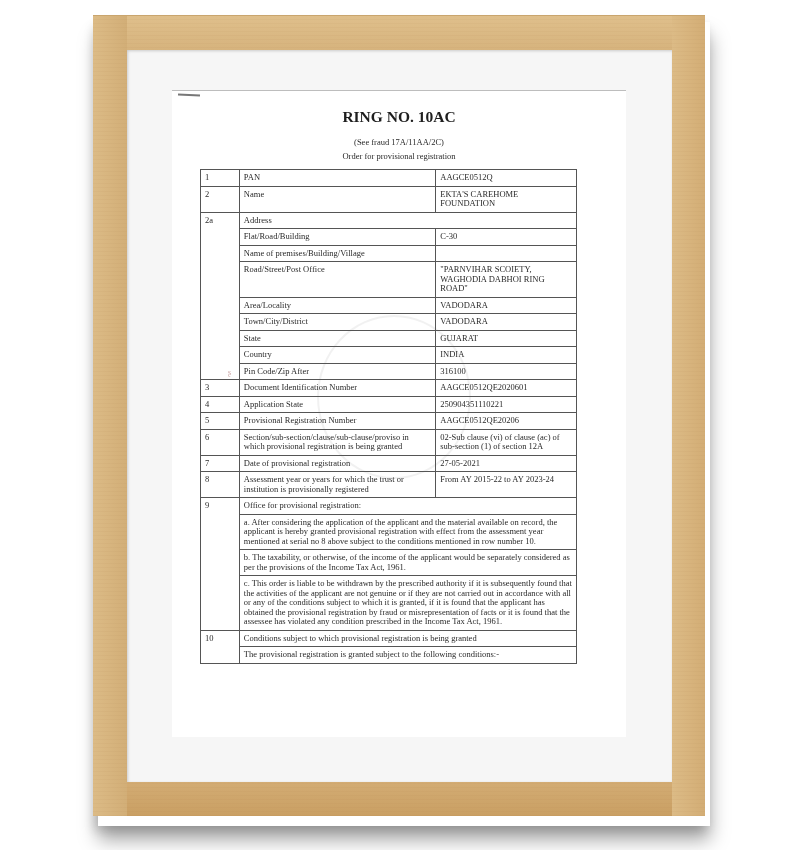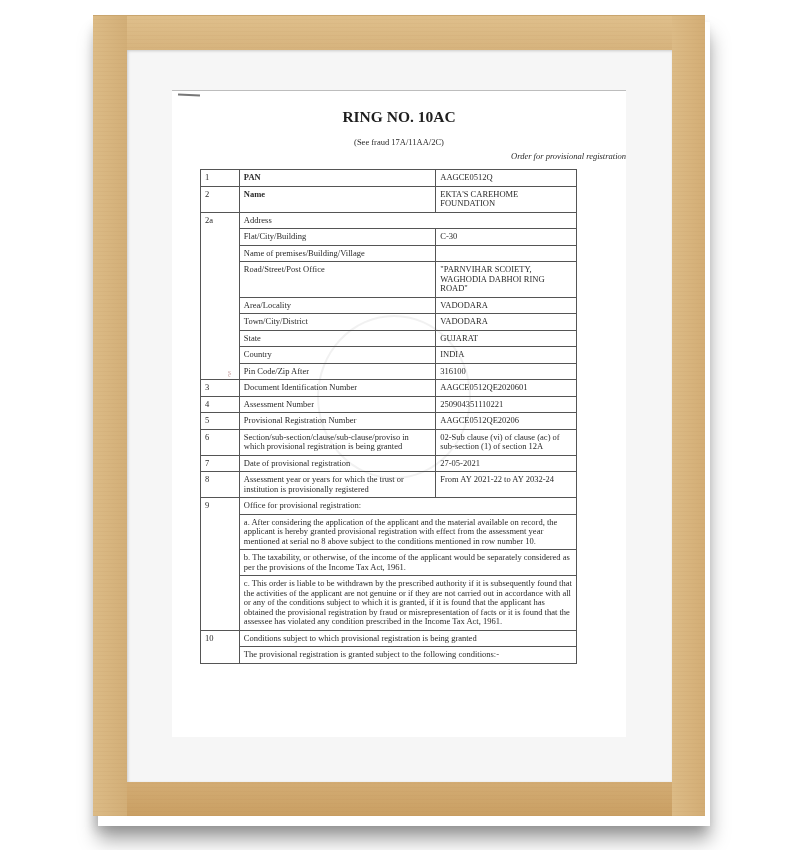--- a/index.html
+++ b/index.html
@@ -46,38 +46,38 @@
     position:absolute; left:0; top:0; width:454px; height:1px; background:#bdbdbd;
   }
   .title {
     position:absolute; left:0; right:0; top:18px; text-align:center;
     font-weight:bold; font-size:15.5px; color:#1e1e1e;
   }
   .subtitle {
     position:absolute; left:0; right:0; top:47px; text-align:center; font-size:8.5px;
   }
   .subtitle2 {
-    position:absolute; left:0; right:0; top:61px; text-align:right; font-size:8.5px;font-style:italic;
+    position:absolute; left:0; right:0; top:61px; text-align:center; font-size:8.5px;
   }
   .stamp {
     position:absolute; left:145px; top:225px; width:150px; height:160px; border-radius:50%;
     border:2px solid rgba(180,180,180,0.18);
   }
   .tick-mark {
     position:absolute; left:56px; top:278px; font-size:8px; color:#c9a0a0;
   }
   table.form {
     position:absolute; left:28px; top:79px; width:377px;
     border-collapse:collapse; font-size:8.5px; line-height:9.5px;
   }
   table.form td {
     border:1px solid #555; padding:3px 4px; vertical-align:top;
   }
   td.c1 { width:30px; }
-  td.c2 { width:188px;font-weight:bold; }
+  td.c2 { width:188px; }
   td.c3 { width:132px; }
   .val { font-size:8.5px; }
 </style>
 </head>
 <body>
 
 <div class="shadow"></div>
 <div class="frame">
   <div class="frame-top"></div>
   <div class="frame-bottom"></div>
@@ -107,21 +107,21 @@
     <tr>
       <td class="c1">2</td>
       <td class="c2">Name</td>
       <td class="c3 val">EKTA'S CAREHOME FOUNDATION</td>
     </tr>
     <tr>
       <td class="c1" rowspan="9">2a</td>
       <td colspan="2">Address</td>
     </tr>
     <tr>
-      <td>Flat/City/Building</td>
+      <td>Flat/Road/Building</td>
       <td>C-30</td>
     </tr>
     <tr>
       <td>Name of premises/Building/Village</td>
       <td></td>
     </tr>
     <tr>
       <td>Road/Street/Post Office</td>
       <td>"PARNVIHAR SCOIETY, WAGHODIA DABHOI RING ROAD"</td>
     </tr>
@@ -146,42 +146,42 @@
       <td>316100</td>
     </tr>
 
     <tr>
       <td>3</td>
       <td>Document Identification Number</td>
       <td>AAGCE0512QE2020601</td>
     </tr>
     <tr>
       <td>4</td>
-      <td>Assessment Number</td>
+      <td>Application State</td>
       <td>250904351110221</td>
     </tr>
     <tr>
       <td>5</td>
       <td>Provisional Registration Number</td>
       <td>AAGCE0512QE20206</td>
     </tr>
     <tr>
       <td>6</td>
       <td>Section/sub-section/clause/sub-clause/proviso in which provisional registration is being granted</td>
       <td>02-Sub clause (vi) of clause (ac) of sub-section (1) of section 12A</td>
     </tr>
     <tr>
       <td>7</td>
       <td>Date of provisional registration</td>
       <td>27-05-2021</td>
     </tr>
     <tr>
       <td>8</td>
       <td>Assessment year or years for which the trust or institution is provisionally registered</td>
-      <td>From AY 2021-22 to AY 2032-24</td>
+      <td>From AY 2015-22 to AY 2023-24</td>
     </tr>
 
     <tr>
       <td rowspan="4">9</td>
       <td colspan="2">Office for provisional registration:</td>
     </tr>
     <tr>
       <td colspan="2">a. After considering the application of the applicant and the material available on record, the applicant is hereby granted provisional registration with effect from the assessment year mentioned at serial no 8 above subject to the conditions mentioned in row number 10.</td>
     </tr>
     <tr>

